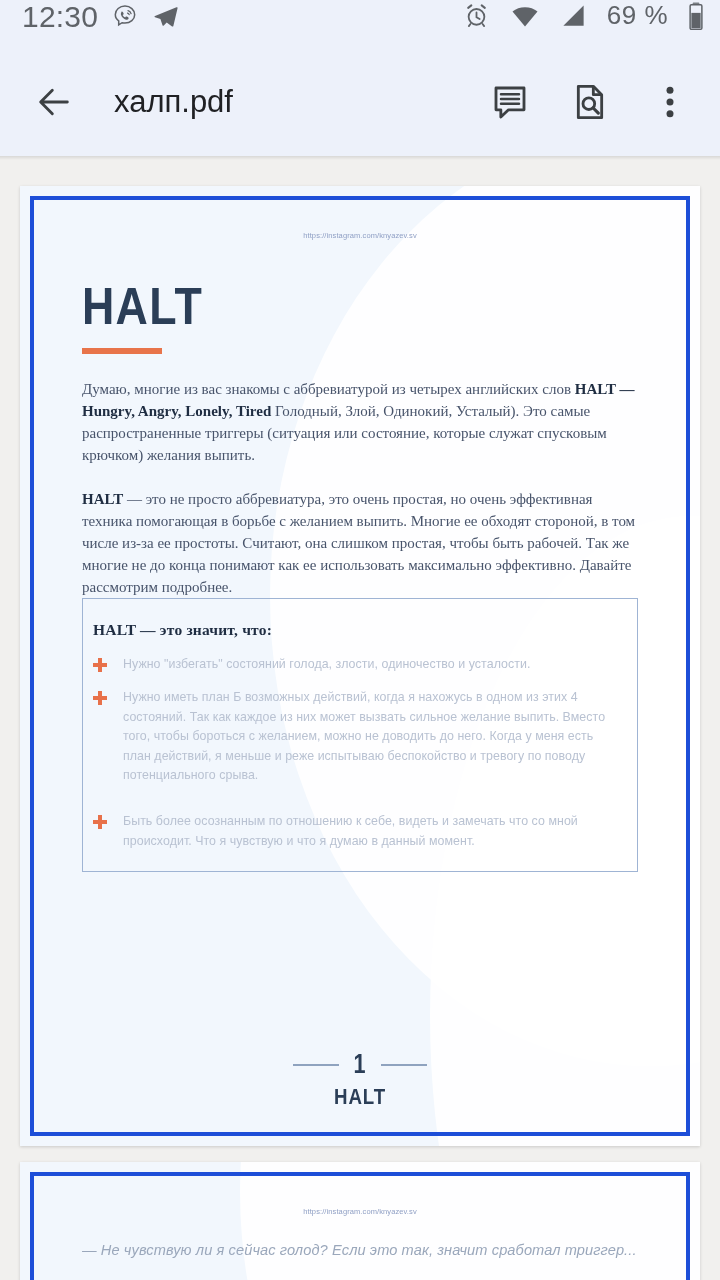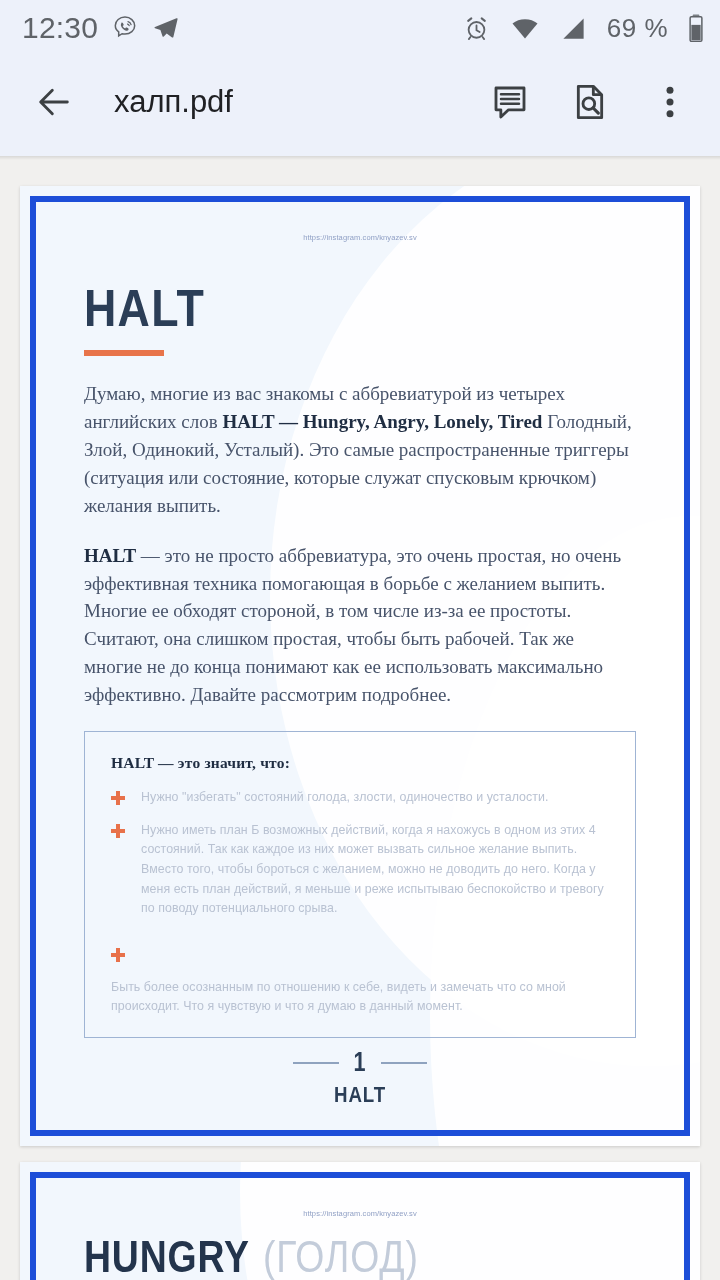--- a/index.html
+++ b/index.html
@@ -9,21 +9,21 @@
     background: #f1f0ee;
     font-family: "Liberation Sans", sans-serif;
     overflow: hidden;
   }
 
   
   .statusbar {
     height: 56px;
     background: #edf1fa;
     display: flex;
-    align-items: center;
+    align-items: flex-start;
     padding: 0 16px 0 22px;
     color: #5f6368;
   }
   .sb-time {
     font-size: 30px;
     letter-spacing: .2px;
     color: #5f6368;
     font-family: "Liberation Sans", sans-serif;
   }
   .sb-left { display: flex; align-items: center; gap: 13px; }
@@ -76,21 +76,21 @@
     background: #ffffff;
     opacity: .88;
     pointer-events: none;
   }
   .sw-a { width: 760px; height: 940px; right: -330px; top: -60px; }
   .sw-b { width: 520px; height: 1000px; right: -250px; top: 330px; }
 
   .page-inner {
     position: absolute;
     inset: 10px;
-    border: 6px solid #1d4ed8;
+    border: 4px solid #1d4ed8;
     padding: 22px 48px 0 48px;
   }
   .page-2 .page-inner { inset: 10px 10px -10px 10px; padding: 22px 48px 0 48px; }
 
   .doc-url {
     text-align: center;
     font-size: 7.5px;
     color: #8f9fc4;
     letter-spacing: .1px;
     margin-top: 9px;
@@ -109,34 +109,33 @@
     margin-top: 40px;
   }
   .title-rule {
     width: 80px;
     height: 6px;
     background: #e8744a;
     margin-top: 16px;
   }
 
   .para {
-    font-size: 19px;
+    font-size: 15px;
     line-height: 1.47;
     color: #48546b;
     margin-top: 22px;
     font-family: "Liberation Serif", serif;
   }
   .para.p1 { margin-top: 24px; }
   .para b { color: #1f2d42; font-weight: 700; }
 
   
   .callout {
     border: 1.5px solid #9fb4d4;
-    margin-top: 22px;
-    padding: 22px 26px 20px 26px;
+    padding: 22px 26px 20px 10px;
     position: relative;
   }
   .callout-title {
     font-size: 15.5px;
     font-weight: 700;
     color: #1f2d42;
     font-family: "Liberation Serif", serif;
     letter-spacing: .2px;
   }
   .bullets { margin-top: 16px; }
@@ -159,21 +158,21 @@
   }
   .plus::before { left: 0; top: 5px; width: 14px; height: 4px; }
   .plus::after  { top: 0; left: 5px; width: 4px; height: 14px; }
   .bullet-text {
     font-size: 12.4px;
     line-height: 1.58;
     color: #b9c2d2;
     font-family: "Liberation Sans", sans-serif;
     letter-spacing: .05px;
   }
-  .bullet.gap { margin-top: 26px; flex-direction: column; }
+  .bullet.gap { margin-top: 26px; }
 
   
   .page-footer {
     position: absolute;
     left: 0; right: 0;
     bottom: 22px;
     text-align: center;
   }
   .pf-row { display: flex; align-items: center; justify-content: center; gap: 13px; }
   .pf-line { width: 46px; height: 2px; background: #8fa3bf; }
@@ -368,20 +367,21 @@
 
     </div>
   </div>
 
   <div class="page page-2">
     <div class="swoosh sw-a" style="top:-420px;right:-300px;height:900px;"></div>
 
     <div class="page-inner">
       <div class="doc-url">https://instagram.com/knyazev.sv</div>
 
+      <div class="quote">— Не чувствую ли я сейчас голод?  Если это так, значит сработал триггер...</div>
 
       <div class="h2-row">
         <span class="h2-en">HUNGRY</span>
         <span class="h2-ru">(ГОЛОД)</span>
       </div>
     </div>
   </div>
 
 </div>
 

